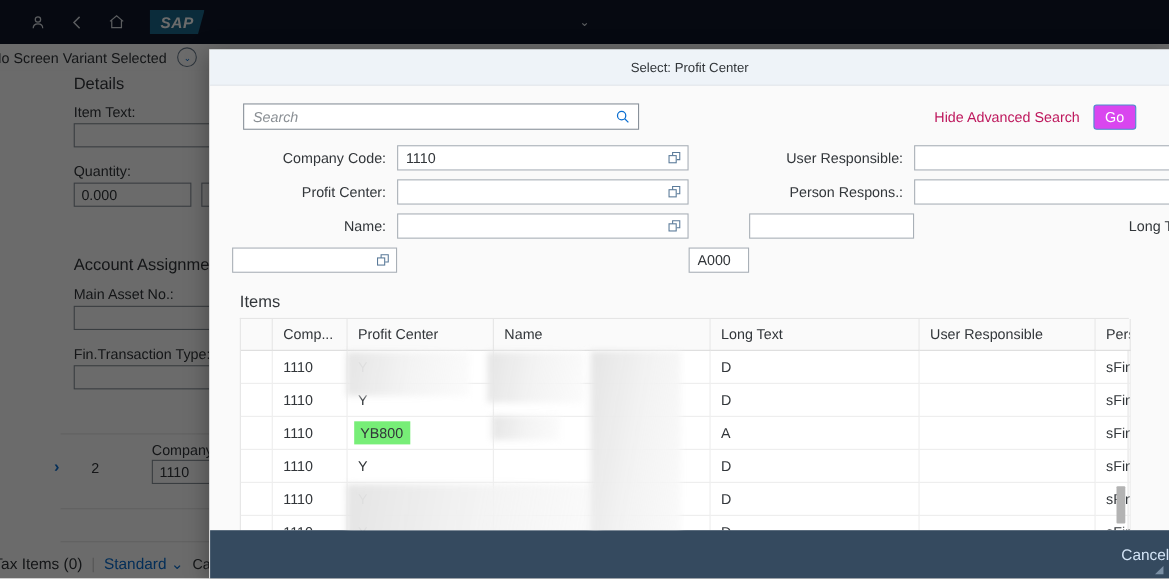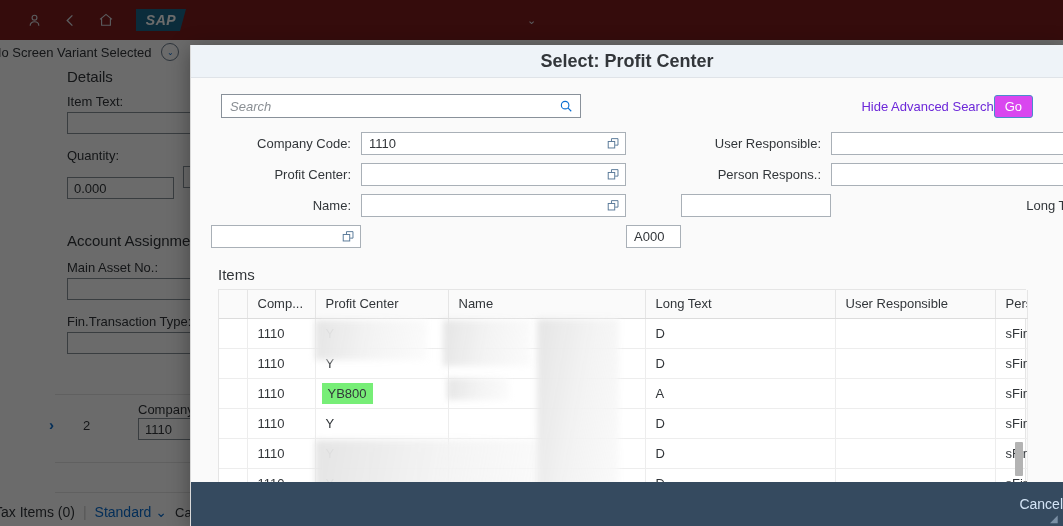--- a/index.html
+++ b/index.html
@@ -22,21 +22,21 @@
   #app-background {
     position: absolute;
     inset: 0;
     background: #f7f7f7;
   }
 
   .shell-bar {
     position: absolute;
     left: 0; top: 0;
     width: 1063px; height: 40px;
-    background: #7f1d1d;
+    background: #0f172a;
     display: flex;
     align-items: center;
     box-sizing: border-box;
   }
   .shell-left {
     display: flex;
     align-items: center;
     gap: 16px;
     padding-left: 24px;
   }
@@ -180,23 +180,22 @@
   .dialog-header {
     height: 32px;
     background: #eef3f8;
     border-bottom: 1px solid #dfe3e8;
     display: flex;
     align-items: center;
     justify-content: center;
     flex-shrink: 0;
   }
   .dialog-title {
-    font-size: 18px;
-    color: #32363a;
-    font-weight: bold;
+    font-size: 12px;
+    color: #32363a;
   }
   .dialog-body {
     flex: 1;
     background: #fafafa;
     overflow: hidden;
     position: relative;
   }
 
   
   .search-row {
@@ -230,22 +229,23 @@
   .search-mag {
     width: 16px; height: 16px;
     color: #0a6ed1;
     display: flex;
     align-items: center;
     justify-content: center;
     flex-shrink: 0;
   }
   .search-spacer { flex: 1; }
   .adv-toggle {
-    color: #6d28d9;
-    font-size: 13px;
+    color: #be185d;
+    font-size: 13px;
+    margin-right: 12px;
     cursor: pointer;
   }
   .go-button {
     background: #d946ef;
     color: #ffffff;
     font-size: 13px;
     border: 1px solid #4a8bcc;
     border-radius: 3px;
     padding: 3px 10px;
     cursor: pointer;
@@ -432,21 +432,21 @@
   </div>
 
   <div class="bg-content">
     <div class="bg-panel" style="position:absolute;left:55px;top:0;width:1008px;">
       <div class="bg-section-title" style="position:absolute;left:12px;top:4px;text-align:right;">Details</div>
 
       <div class="bg-label" style="position:absolute;left:12px;top:30px;">Item Text:</div>
       <div class="bg-input" style="position:absolute;left:12px;top:48px;width:320px;"></div>
 
       <div class="bg-label" style="position:absolute;left:12px;top:84px;">Quantity:</div>
-      <div class="bg-input" style="position:absolute;left:12px;top:102px;width:107px;margin-top:11px;">0.000</div>
+      <div class="bg-input" style="position:absolute;left:12px;top:102px;width:107px;">0.000</div>
       <div class="bg-input" style="position:absolute;left:128px;top:102px;width:85px;"></div>
 
       <div class="bg-section-title" style="position:absolute;left:12px;top:168px;">Account Assignment</div>
 
       <div class="bg-label" style="position:absolute;left:12px;top:196px;">Main Asset No.:</div>
       <div class="bg-input" style="position:absolute;left:12px;top:214px;width:320px;"></div>
 
       <div class="bg-label" style="position:absolute;left:12px;top:250px;">Fin.Transaction Type:</div>
       <div class="bg-input" style="position:absolute;left:12px;top:268px;width:320px;"></div>
 

